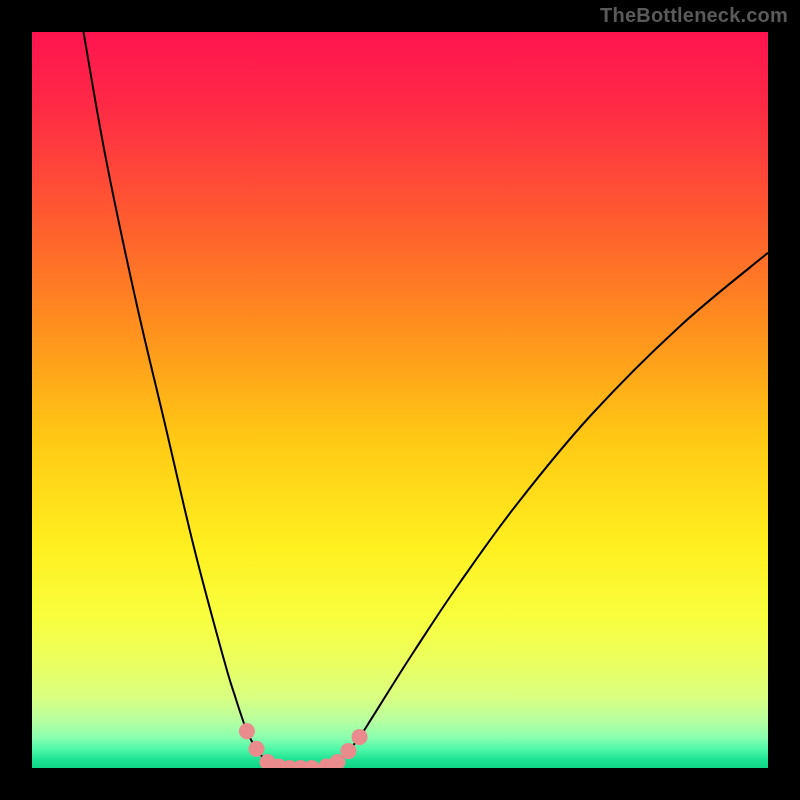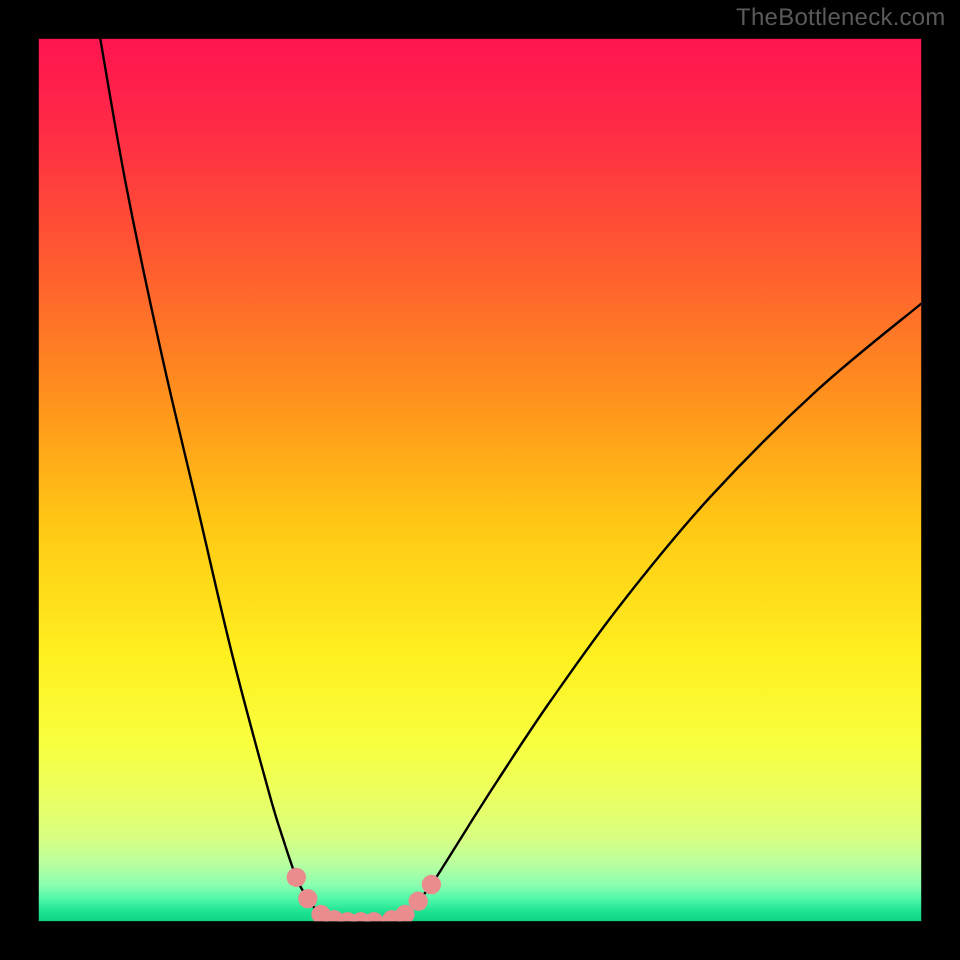--- a/index.html
+++ b/index.html
@@ -18,21 +18,21 @@
     width: 800px;
     height: 800px;
     background: #000;
   }
   .watermark {
     position: absolute;
     top: 4px;
     right: 12px;
     color: #5a5a5a;
     font-size: 20px;
-    font-weight: 400;
+    font-weight: 700;
     letter-spacing: 0.2px;
     z-index: 50;
   }
   .plot {
     position: absolute;
     left: 32px;
     top: 32px;
     width: 736px;
     height: 736px;
     overflow: hidden;

